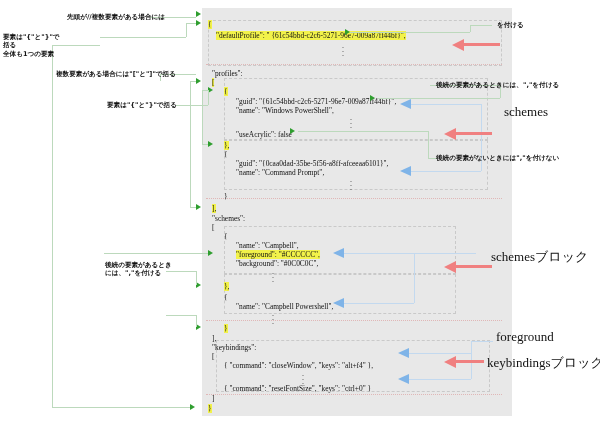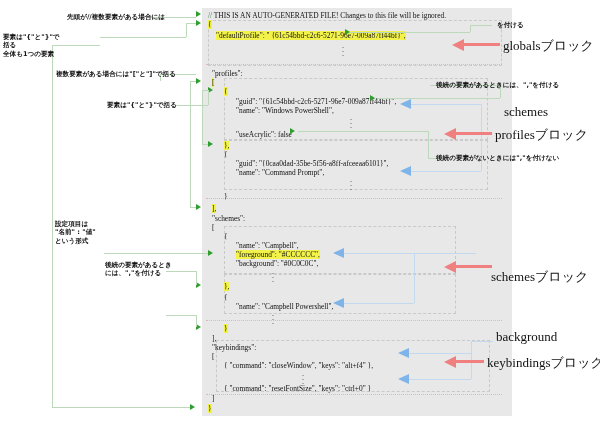--- a/index.html
+++ b/index.html
@@ -79,21 +79,20 @@
     <div class="blockbox" style="left:22px;top:132px;width:262px;height:48px;"></div>
     <div class="blockbox" style="left:22px;top:218px;width:230px;height:46px;"></div>
     <div class="blockbox" style="left:22px;top:266px;width:230px;height:38px;"></div>
     <div class="blockbox" style="left:14px;top:332px;width:272px;height:50px;"></div>
     <div class="blockline" style="left:4px;top:56px;width:296px;"></div>
     <div class="blockline" style="left:4px;top:190px;width:296px;"></div>
     <div class="blockline" style="left:4px;top:312px;width:296px;"></div>
     <div class="blockline" style="left:4px;top:386px;width:296px;"></div>
 
     <div class="code">
-      <div class="ln" style="left:6px;top:3px;"><span class="cmt">//</span><span> THIS IS AN AUTO-GENERATED FILE! Changes to this file will be ignored.</span></div>
       <div class="ln hl" style="left:6px;top:12px;">{</div>
       <div class="ln hl" style="left:14px;top:23px;">"defaultProfile": " {61c54bbd-c2c6-5271-96e7-009a87ff44bf}",</div>
       <div class="vdots" style="left:140px;top:36px;"><span>.</span><span>.</span><span>.</span></div>
 
       <div class="ln" style="left:10px;top:61px;">"profiles":</div>
       <div class="ln hl" style="left:10px;top:70px;">[</div>
       <div class="ln hl" style="left:22px;top:79px;">{</div>
       <div class="ln" style="left:34px;top:89px;"><span>"guid": "{61c54bbd-c2c6-5271-96e7-009a87ff44bf}",</span></div>
       <div class="ln" style="left:34px;top:98px;">"name": "Windows PowerShell",</div>
       <div class="vdots" style="left:148px;top:108px;"><span>.</span><span>.</span><span>.</span></div>
@@ -226,32 +225,27 @@
     <div class="head"></div>
     <div class="shaft"></div>
   </div>
 
   <div class="jp b" style="left:67px;top:13px;">先頭が//複数要素がある場合には</div>
   <div class="jp b" style="left:3px;top:33px;">要素は"{"と"}"で
 括る
 全体も1つの要素</div>
   <div class="jp b" style="left:56px;top:70px;">複数要素がある場合には"["と"]"で括る</div>
   <div class="jp b" style="left:107px;top:101px;">要素は"{"と"}"で括る</div>
-  <div class="jp b" style="left:55px;top:220px;">設定項目は
-"名前" : "値"
-という形式</div>
   <div class="jp b" style="left:105px;top:261px;">後続の要素があるとき
 には、","を付ける</div>
 
   <div class="jp b" style="left:497px;top:21px;">を付ける</div>
-  <div class="serif-label" style="left:503px;top:37px;">globalsブロック</div>
 
   <div class="jp b" style="left:436px;top:81px;">後続の要素があるときには、","を付ける</div>
   <div class="serif-label" style="left:504px;top:104px;">schemes</div>
-  <div class="serif-label" style="left:495px;top:126px;">profilesブロック</div>
   <div class="jp b" style="left:436px;top:154px;">後続の要素がないときには","を付けない</div>
 
-  <div class="serif-label" style="left:491px;top:268px;">schemesブロック</div>
-
-  <div class="serif-label" style="left:496px;top:329px;">background</div>
+  <div class="serif-label" style="left:491px;top:248px;">schemesブロック</div>
+
+  <div class="serif-label" style="left:496px;top:329px;">foreground</div>
   <div class="serif-label" style="left:487px;top:354px;">keybindingsブロック</div>
 
 </div>
 
 </body></html>

